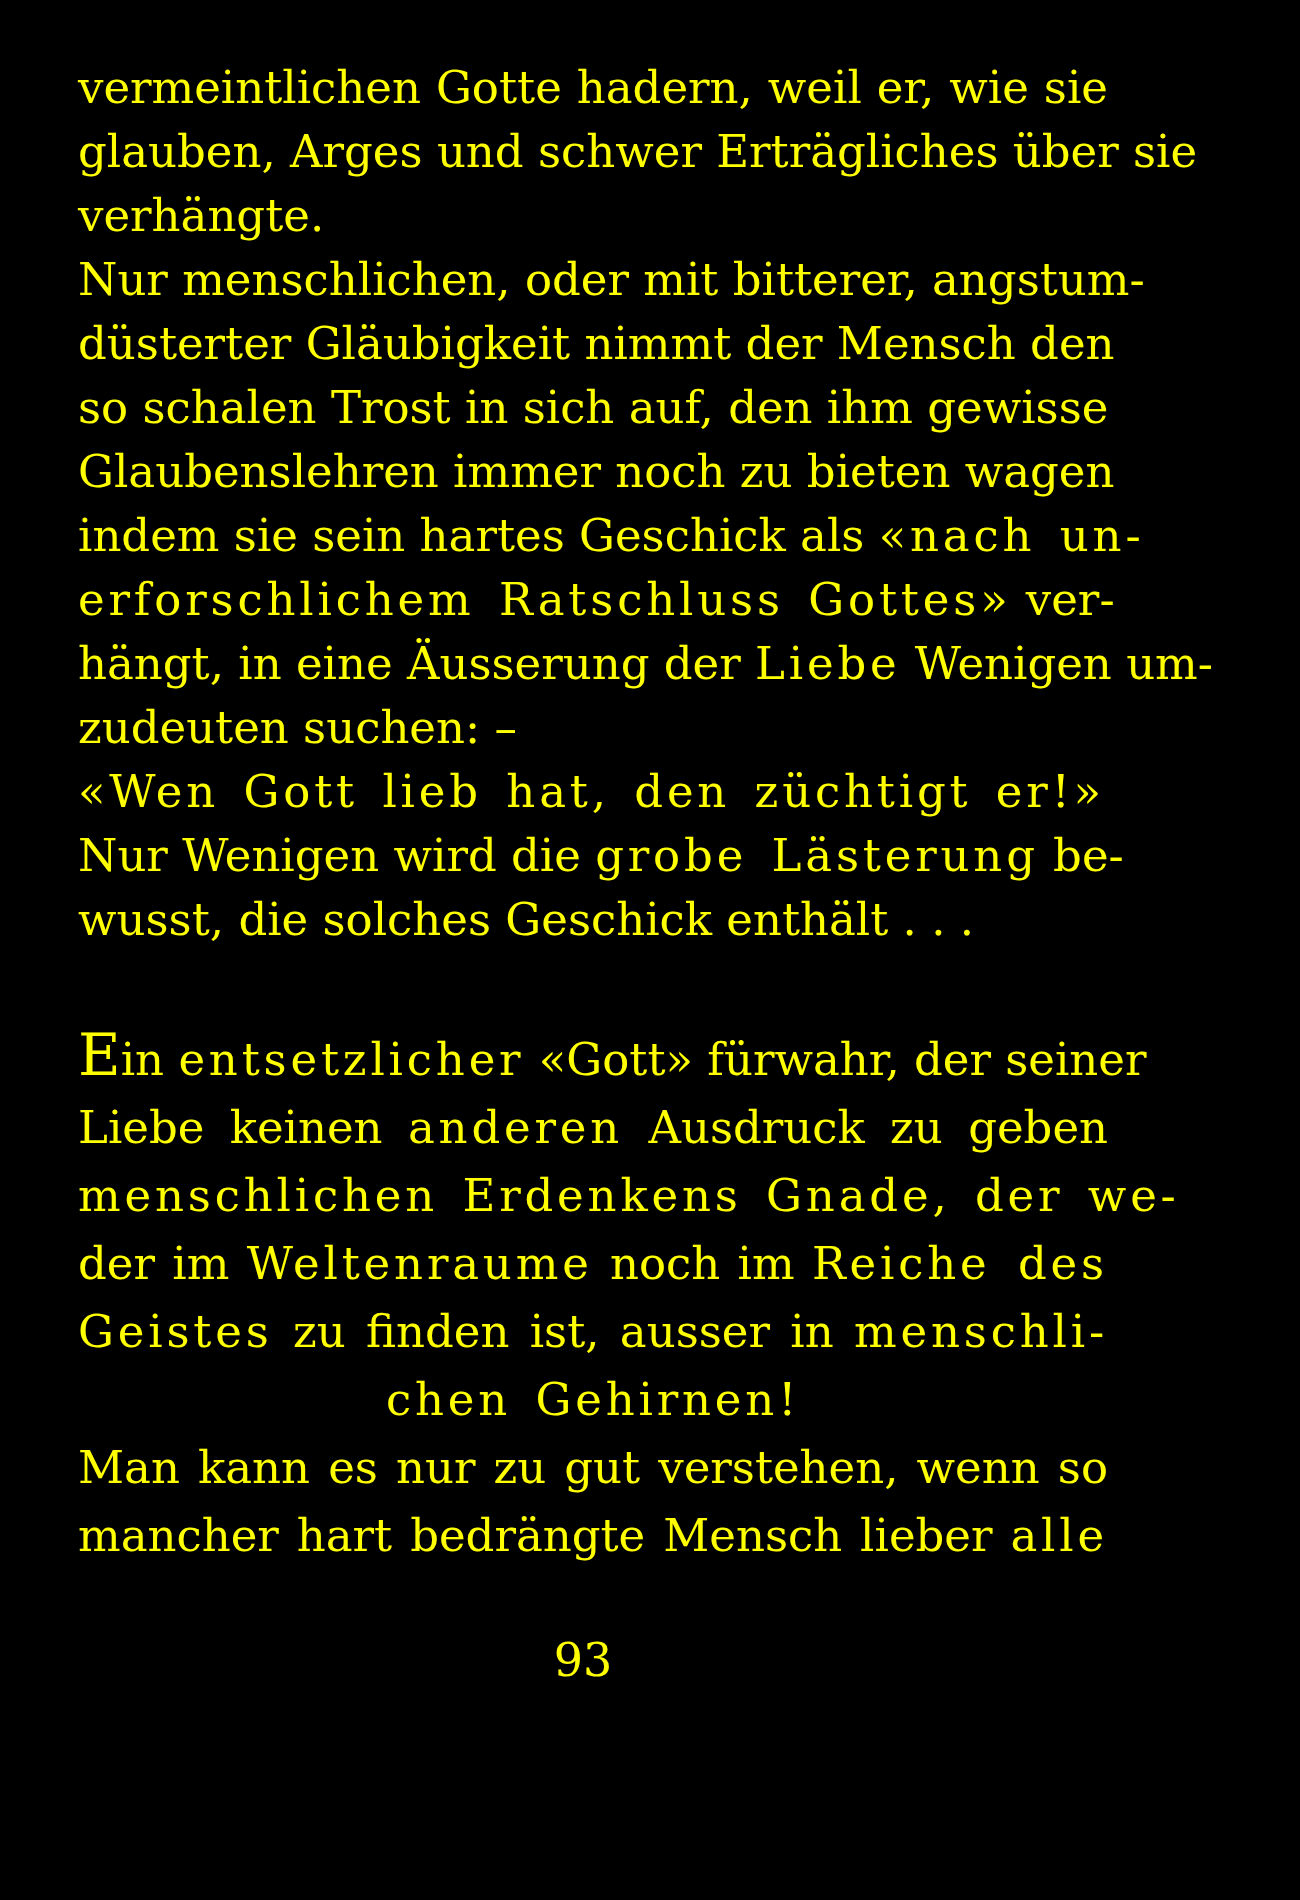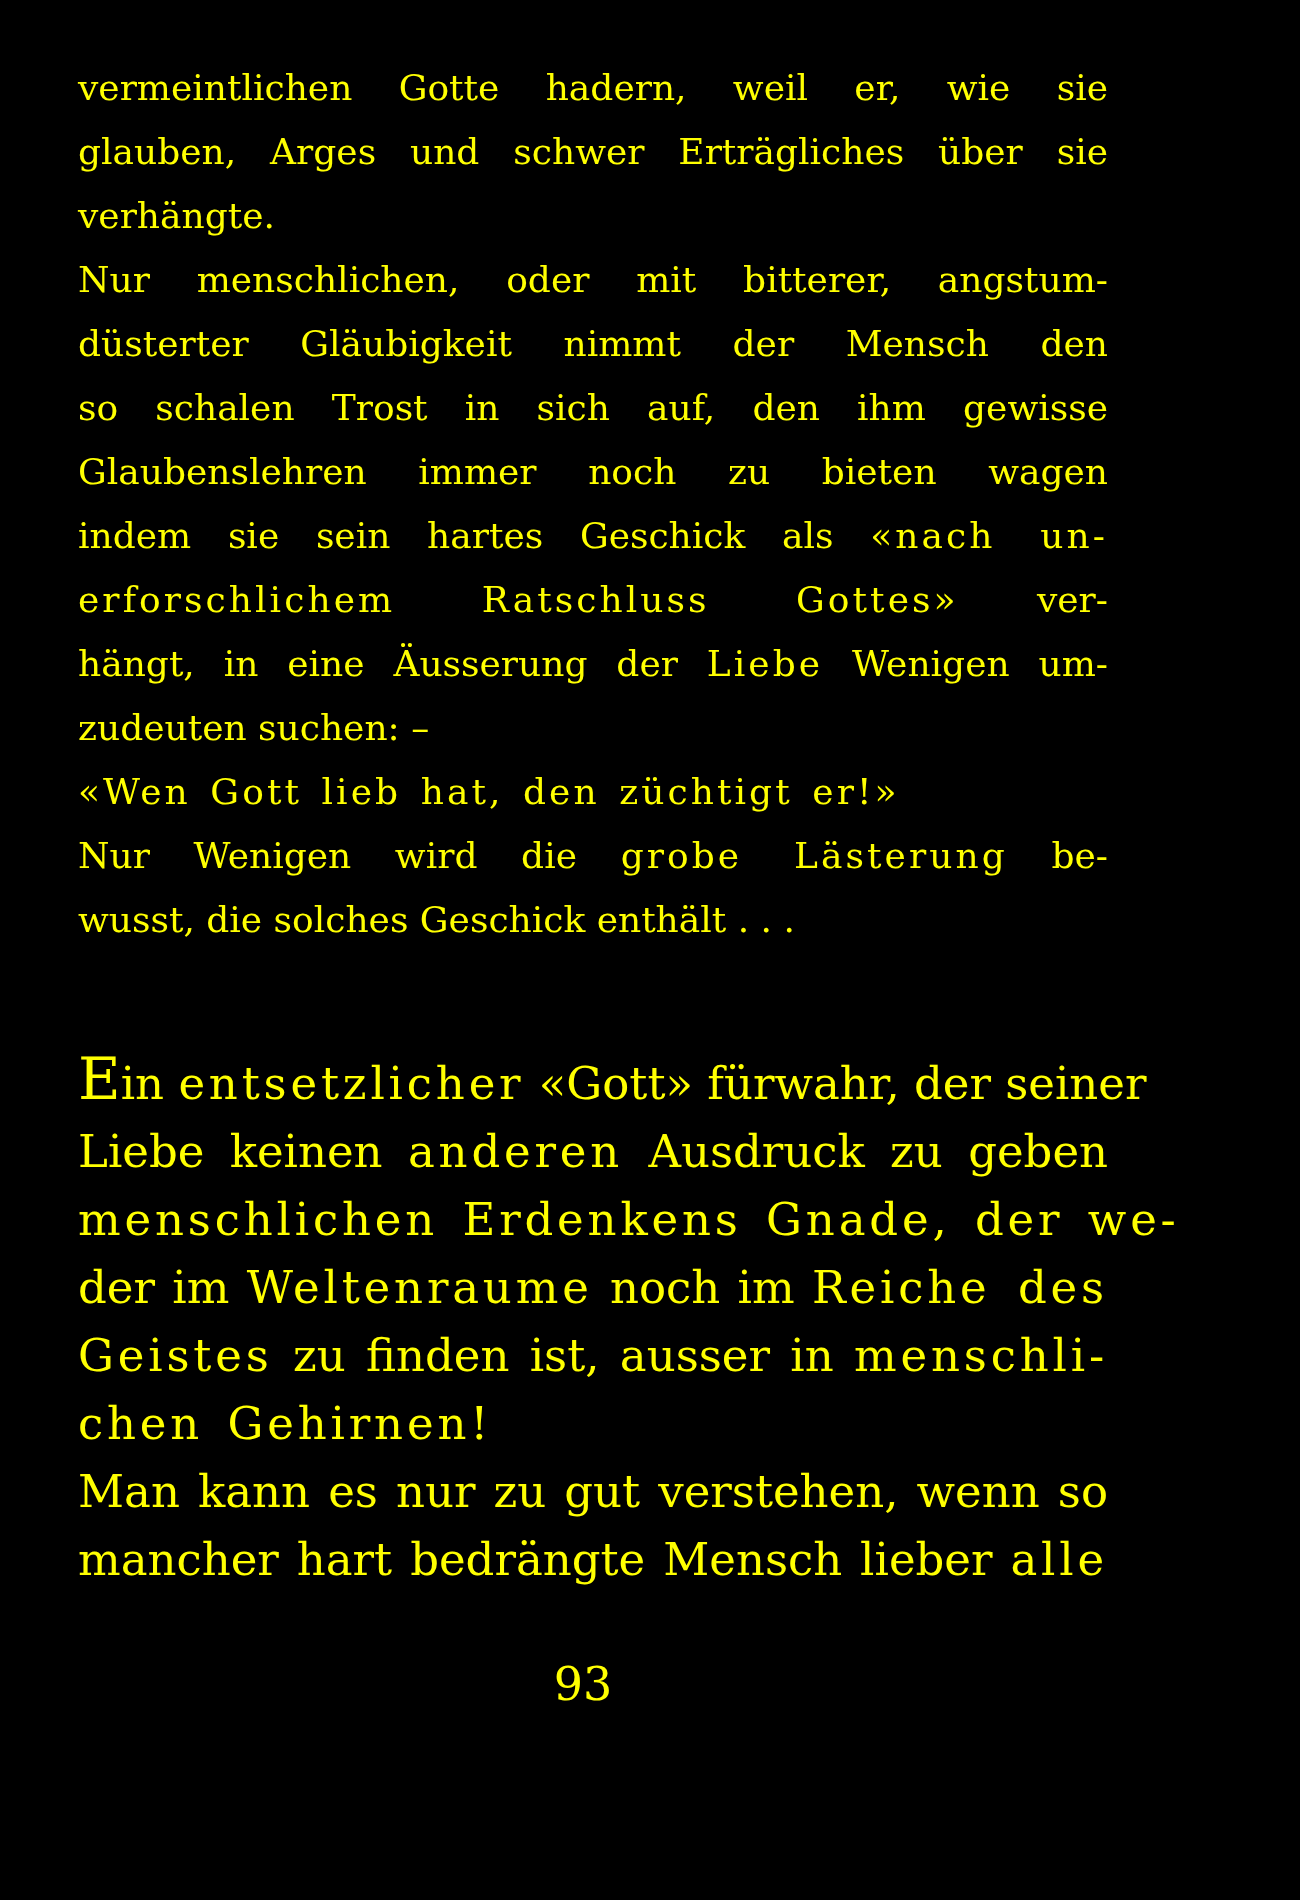--- a/index.html
+++ b/index.html
@@ -16,35 +16,36 @@
   }
   #content {
     position: absolute;
     left: 78px;
     top: 56px;
     width: 1030px;
   }
   .paragraph { margin: 0; padding: 0; }
   .line {
     color: #ffff00;
-    font-size: 36px;
+    font-size: 45px;
     line-height: 64px;
     white-space: nowrap;
     text-align: left;
   }
   .line.justify {
     text-align: justify;
     text-align-last: justify;
     text-justify: inter-word;
   }
   .p2 .line {
     font-size: 45px;
     line-height: 68px;
+    text-align: center;
   }
-  .p2 { margin-top: 98px; }
+  .p2 { margin-top: 74px; }
   .seg { color: inherit; }
   .seg.spaced {
     letter-spacing: 0.085em;
     word-spacing: 0.14em;
   }
   .seg.initial {
     font-size: 1.3em;
     line-height: 0;
   }
   #page-number-row {

